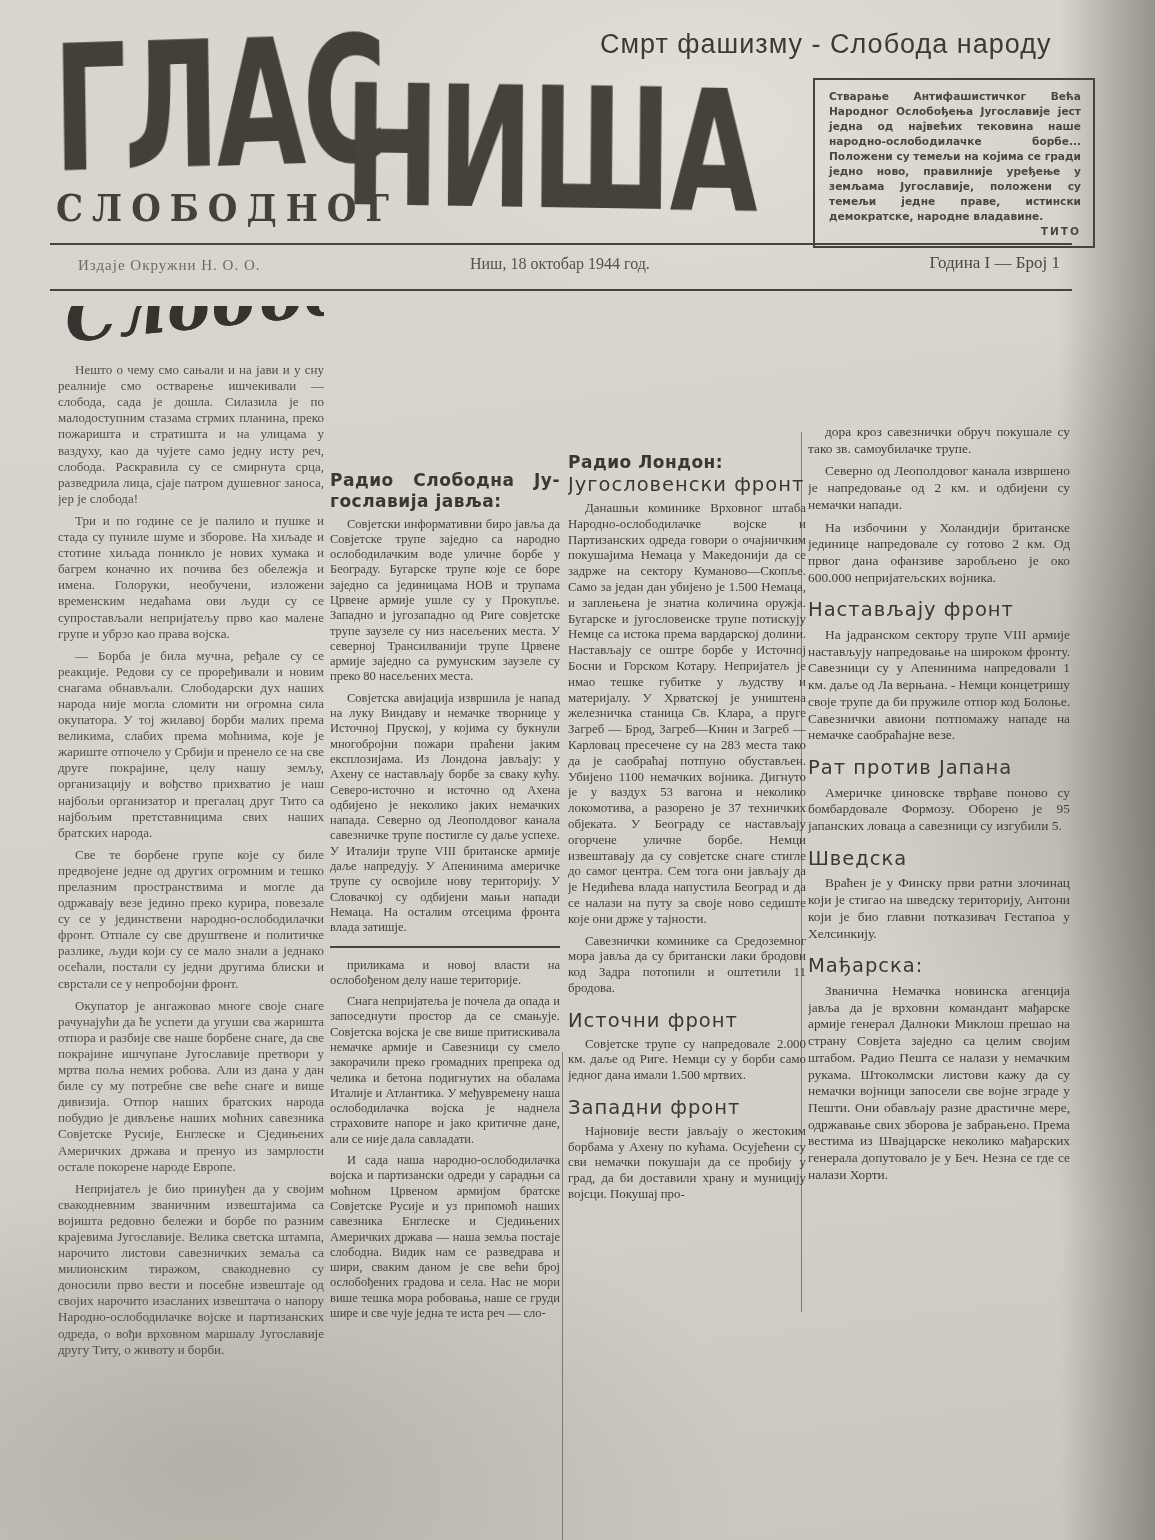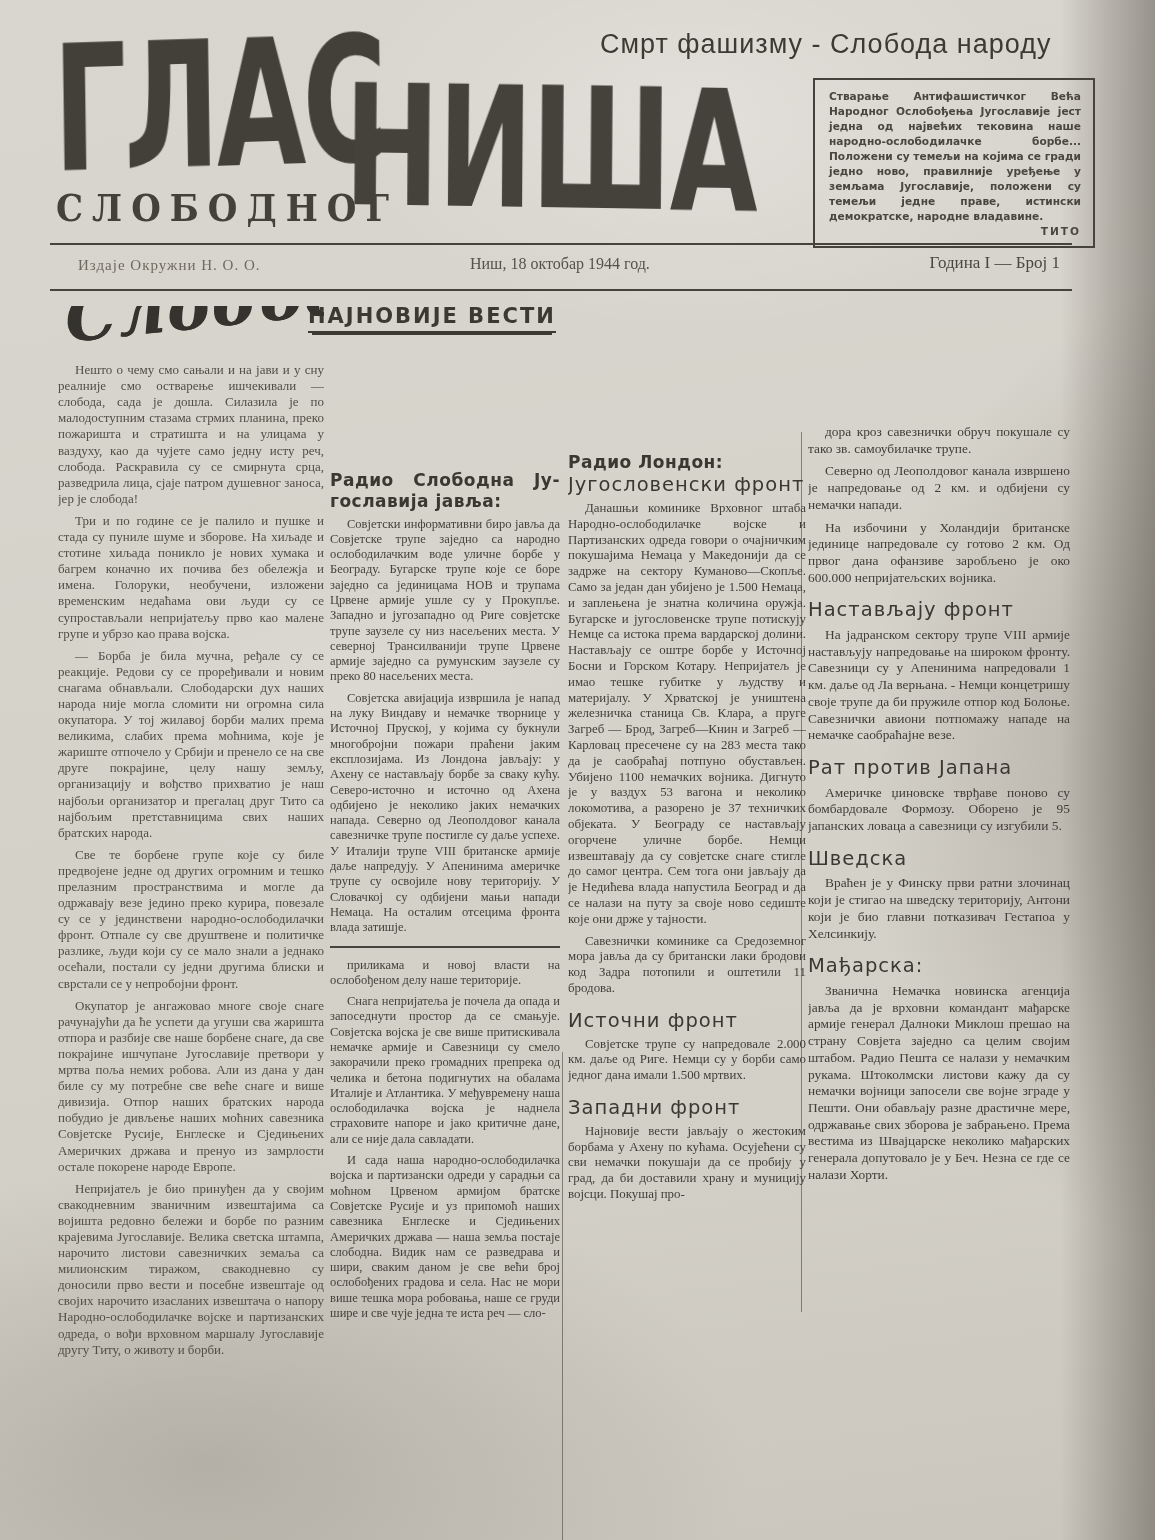--- a/index.html
+++ b/index.html
@@ -78,21 +78,20 @@
     <span>Стварање Антифашистичког Већа Народног Ослобођења Југославије јест једна од највећих тековина наше народно-ослободилачке борбе... Положени су темељи на којима се гради једно ново, правилније уређење у земљама Југославије, положени су темељи једне праве, истински демократске, народне владавине.</span>
     <span class="quote-attrib">ТИТО</span>
   </div>
 
   <div class="dateline">
     <span class="pub">Издаје Окружни Н. О. О.</span>
     <span class="date">Ниш, 18 октобар 1944 год.</span>
     <span class="issue">Година I — Број 1</span>
   </div>
 
-  <div class="kicker">НАЈНОВИЈЕ ВЕСТИ</div>
 
   <div class="col col-editorial">
     <div class="script-title">Слобода</div>
     <p>Нешто о чему смо сањали и на јави и у сну реалније смо остварење ишчекивали — слобода, сада је дошла. Силазила је по малодоступним стазама стрмих планина, преко пожаришта и стратишта и на улицама у ваздуху, као да чујете само једну исту реч, слобода. Раскравила су се смирнута срца, разведрила лица, сјаје патром душевног заноса, јер је слобода!</p>
     <p>Три и по године се је палило и пушке и стада су пуниле шуме и зборове. На хиљаде и стотине хиљада поникло је нових хумака и багрем коначно их почива без обележја и имена. Голоруки, необучени, изложени временским недаћама ови људи су се супростављали непријатељу прво као малене групе и убрзо као права војска.</p>
     <p>— Борба је била мучна, ређале су се реакције. Редови су се проређивали и новим снагама обнављали. Слободарски дух наших народа није могла сломити ни огромна сила окупатора. У тој жилавој борби малих према великима, слабих према моћнима, које је жариште отпочело у Србији и пренело се на све друге покрајине, целу нашу земљу, организацију и вођство прихватио је наш најбољи организатор и прегалац друг Тито са најбољим претставницима свих наших братских народа.</p>
     <p>Све те борбене групе које су биле предвојене једне од других огромним и тешко прелазним пространствима и могле да одржавају везе једино преко курира, повезале су се у јединствени народно-ослободилачки фронт. Отпале су све друштвене и политичке разлике, људи који су се мало знали а једнако осећали, постали су једни другима блиски и сврстали се у непробојни фронт.</p>
     <p>Окупатор је ангажовао многе своје снаге рачунајући да ће успети да угуши сва жаришта отпора и разбије све наше борбене снаге, да све покрајине ишчупане Југославије претвори у мртва поља немих робова. Али из дана у дан биле су му потребне све веће снаге и више дивизија. Отпор наших братских народа побудио је дивљење наших моћних савезника Совјетске Русије, Енглеске и Сједињених Америчких држава и пренуо из замрлости остале покорене народе Европе.</p>
     <p>Непријатељ је био принуђен да у својим свакодневним званичним извештајима са војишта редовно бележи и борбе по разним крајевима Југославије. Велика светска штампа, нарочито листови савезничких земаља са милионским тиражом, свакодневно су доносили прво вести и посебне извештаје од својих нарочито изасланих извештача о напору Народно-ослободилачке војске и партизанских одреда, о вођи врховном маршалу Југославије другу Титу, о животу и борби.</p>
   </div>

